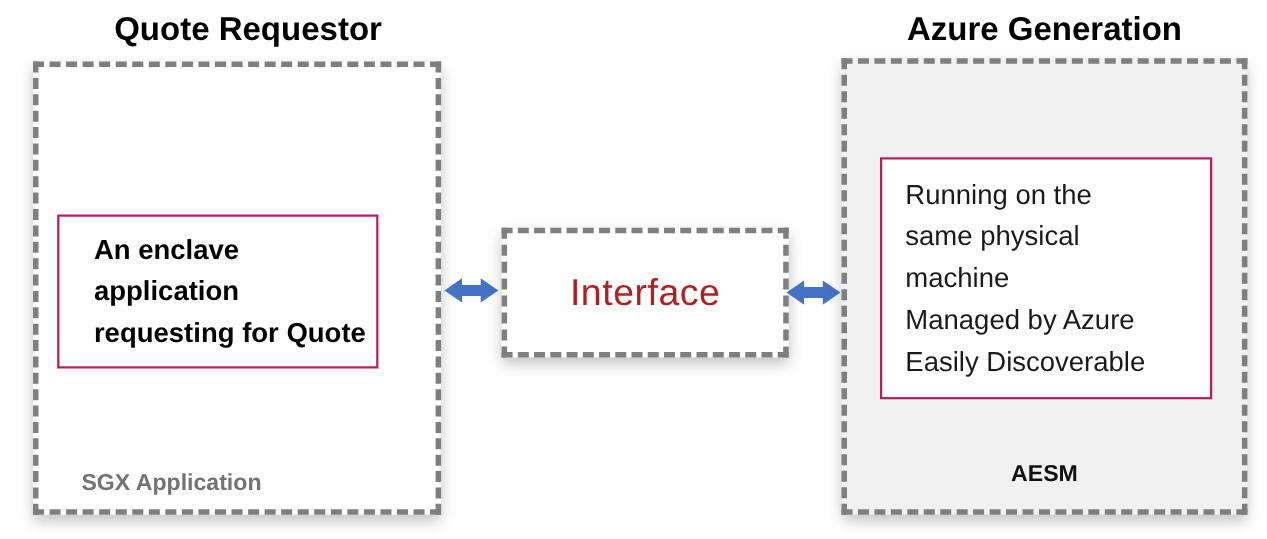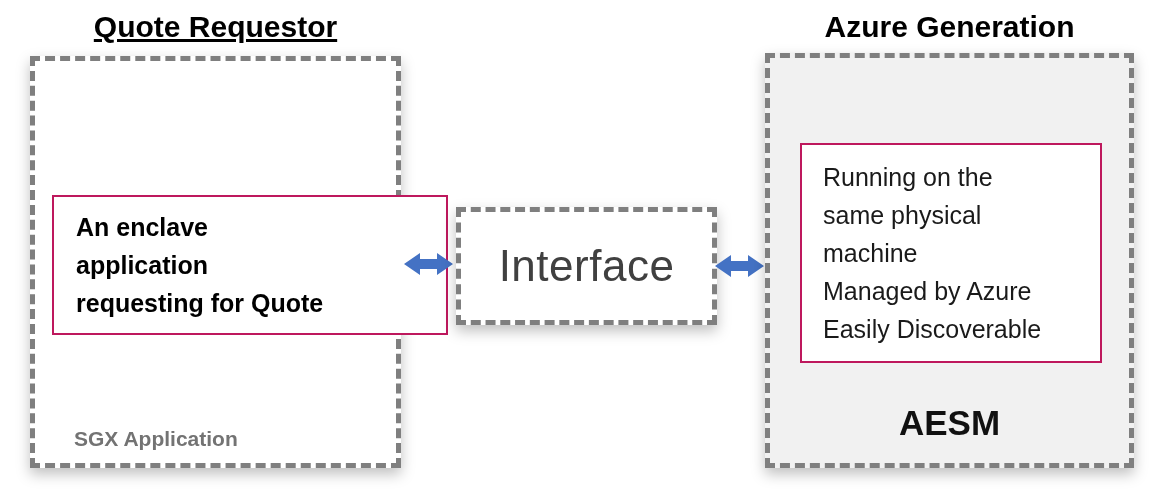--- a/index.html
+++ b/index.html
@@ -18,54 +18,55 @@
   }
   .group-title {
     position: absolute;
     top: 10px;
     font-size: 30px;
     font-weight: 700;
     color: #000000;
     text-align: center;
     white-space: nowrap;
   }
-  .left-title  { left: 30px;  width: 371px; text-decoration: underline; }
+  .left-title  { left: 40px;  width: 371px; }
   .right-title { left: 765px; width: 369px; }
 
   .dashed-box {
     position: absolute;
     box-sizing: border-box;
     border: 5px dashed #7f7f7f;
     background: #ffffff;
     box-shadow: 0 6px 13px rgba(0,0,0,0.25);
   }
   .left-box  { left: 30px;  top: 56px;  width: 371px; height: 412px; }
   .right-box { left: 765px; top: 53px;  width: 369px; height: 415px; background: #f1f1f1; }
   .interface-box {
     left: 456px; top: 207px; width: 261px; height: 118px;
     display: flex; align-items: center; justify-content: center;
   }
   .interface-label {
-    font-size: 44px;
+    font-size: 34px;
     font-weight: 400;
-    color: #404040;
+    color: #b91c1c;
     letter-spacing: 0.5px;
   }
 
   .inner-box {
     position: absolute;
     box-sizing: border-box;
     border: 2px solid #be185d;
     background: #ffffff;
     display: flex;
     align-items: center;
   }
   .left-inner {
-    left: 17px; top: 134px; width: 396px; height: 140px;
+    left: 17px; top: 134px; width: 292px; height: 140px;
     padding-left: 22px;
+    justify-content: center;
   }
   .left-inner .inner-text {
     font-size: 25px;
     font-weight: 700;
     line-height: 38px;
     white-space: pre-line;
     color: #000000;
   }
   .right-inner {
     left: 30px; top: 85px; width: 302px; height: 220px;
@@ -85,21 +86,21 @@
   }
   .sgx-label {
     left: 39px; bottom: 12px;
     font-size: 21px;
     font-weight: 700;
     color: #737373;
   }
   .aesm-label {
     left: 0; bottom: 20px; width: 100%;
     text-align: center;
-    font-size: 35px;
+    font-size: 21px;
     font-weight: 700;
     color: #111111;
   }
 
   .arrow {
     position: absolute;
     display: block;
   }
   .arrow-left  { left: 404px; top: 253px; }
   .arrow-right { left: 715px; top: 255px; }

